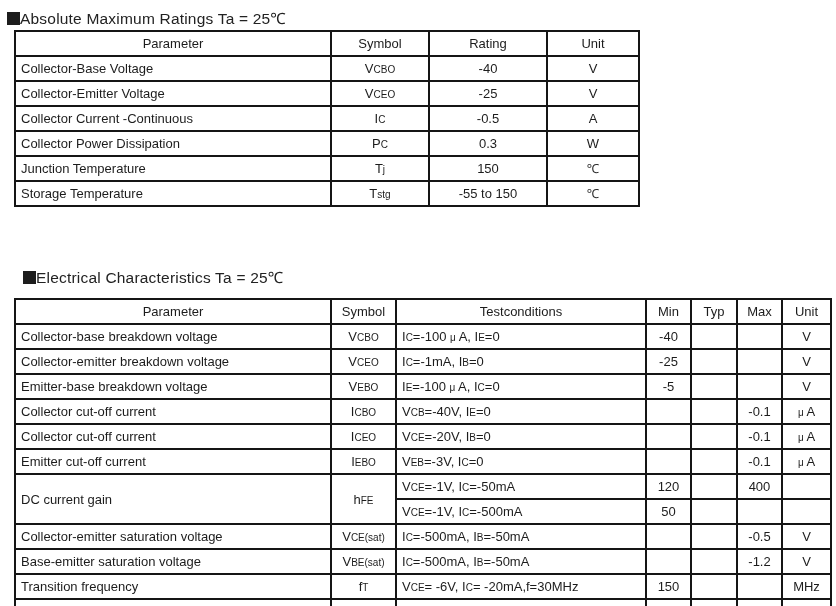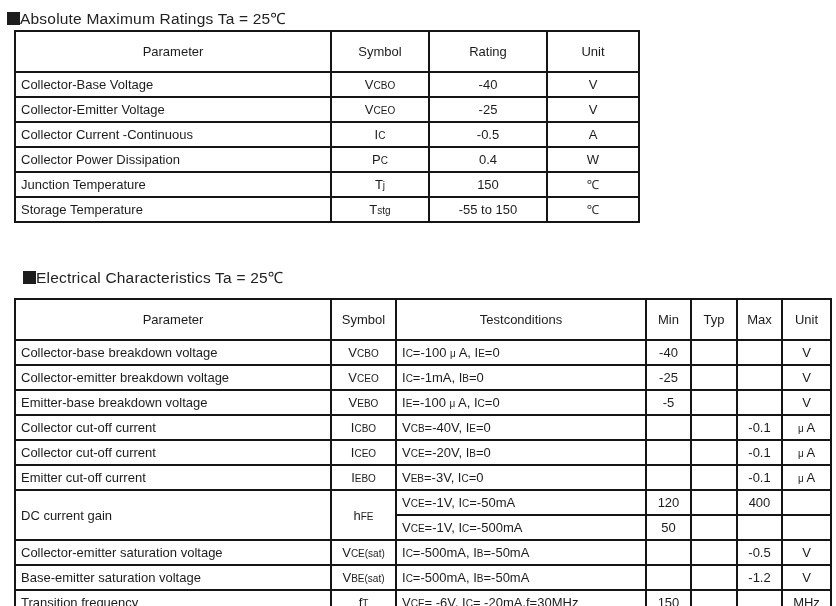--- a/index.html
+++ b/index.html
@@ -12,21 +12,21 @@
     font-size:15.5px;letter-spacing:.2px;color:#222;
   }
   .sq{width:13px;height:13px;background:#1d1d1d;flex:0 0 auto;}
   table{
     border-collapse:collapse;table-layout:fixed;position:absolute;left:14px;background:#fff;
   }
   td,th{
     border:2px solid #151515;font-size:13px;font-weight:normal;
     padding:0 5px;height:23px;overflow:hidden;white-space:nowrap;color:#1c1c1c;
   }
-  th{text-align:center;padding:8px 2px;}
+  th{text-align:center;padding:0 2px;}
   td.c{text-align:center;padding:0 2px;}
   td.l{text-align:left;border-radius:10px;}
   .sub{font-size:10px;letter-spacing:0;}
   .unit-c{font-size:12.5px;color:#2e2e2e;}
   tr.stub td{height:12px;border-bottom:none;}
 </style>
 </head>
 <body>
 
 <div class="page">
@@ -66,21 +66,21 @@
       </tr>
       <tr>
         <td class="l">Collector Current -Continuous</td>
         <td class="c"><span>I</span><span class="sub">C</span></td>
         <td class="c">-0.5</td>
         <td class="c">A</td>
       </tr>
       <tr>
         <td class="l">Collector Power Dissipation</td>
         <td class="c"><span>P</span><span class="sub">C</span></td>
-        <td class="c">0.4</td>
+        <td class="c">0.3</td>
         <td class="c">W</td>
       </tr>
       <tr>
         <td class="l">Junction Temperature</td>
         <td class="c"><span>T</span><span class="sub">j</span></td>
         <td class="c">150</td>
         <td class="c unit-c">℃</td>
       </tr>
       <tr>
         <td class="l">Storage Temperature</td>

